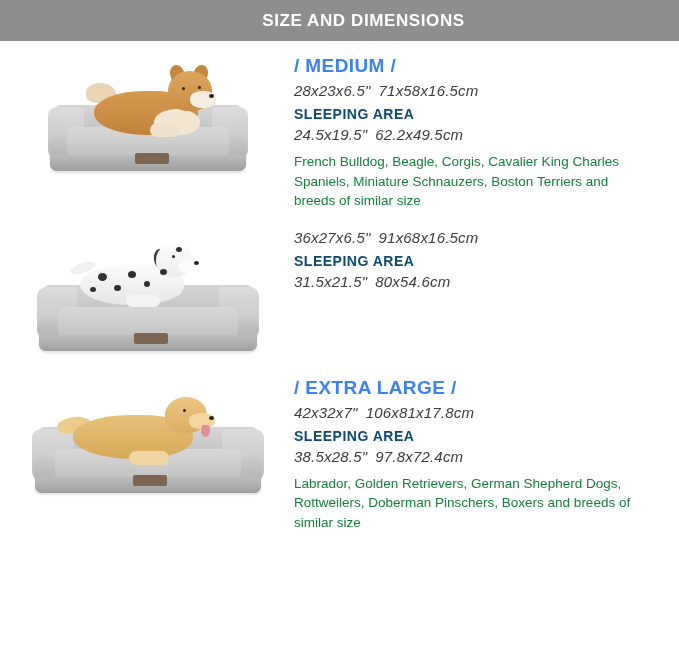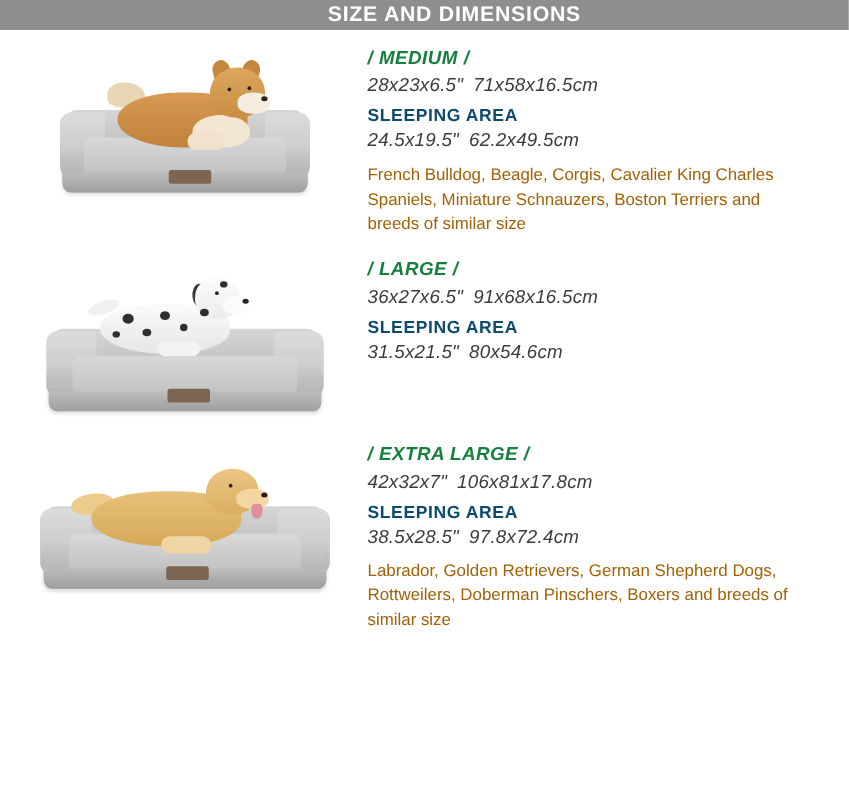--- a/index.html
+++ b/index.html
@@ -14,21 +14,21 @@
     color: #3c3c3c;
     overflow: hidden;
   }
   .page {
     position: relative;
     width: 679px;
     height: 645px;
   }
   .header-bar {
     background: #8e8e8e;
-    height: 24px;
+    height: 41px;
     display: flex;
     align-items: center;
     justify-content: center;
     padding-left: 48px;
   }
   .header-title {
     color: #ffffff;
     font-size: 17px;
     font-weight: bold;
     letter-spacing: 0.6px;
@@ -50,24 +50,23 @@
     flex: 0 0 272px;
     display: flex;
     align-items: center;
     justify-content: center;
   }
   .txt-cell {
     flex: 1 1 auto;
     padding-left: 10px;
   }
   .size-title {
-    font-size: 15px;
+    font-size: 19px;
     font-weight: bold;
-    color: #15803d;
-    font-style: italic;
+    color: #3b82f6;
     letter-spacing: 0.4px;
     margin: 0 0 5px 0;
   }
   .dims {
     font-size: 15px;
     font-style: italic;
     color: #3c3c3c;
     margin: 0 0 7px 0;
     letter-spacing: 0.2px;
   }
@@ -75,21 +74,21 @@
   .sleeping-label {
     font-size: 14px;
     font-weight: bold;
     color: #0c4a6e;
     letter-spacing: 0.5px;
     margin: 0 0 4px 0;
   }
   .breeds {
     font-size: 13.5px;
     line-height: 1.45;
-    color: #a16207;
+    color: #15803d;
     margin: 9px 0 0 0;
     max-width: 345px;
   }
 
   
   .scene {
     position: relative;
     width: 230px;
     height: 130px;
   }
@@ -386,21 +385,20 @@
             <div class="bolster-left"></div>
             <div class="bolster-right"></div>
             <div class="slab"></div>
             <div class="cushion"></div>
             <div class="slab-front"></div>
             <div class="tag"></div>
           </div>
         </div>
       </div>
       <div class="txt-cell">
-        <div class="size-title">/ LARGE /</div>
         <div class="dims">
           <span>36x27x6.5"</span><span class="sp"></span><span>91x68x16.5cm</span>
         </div>
         <div class="sleeping-label">SLEEPING AREA</div>
         <div class="dims">
           <span>31.5x21.5"</span><span class="sp"></span><span>80x54.6cm</span>
         </div>
       </div>
     </div>
 

